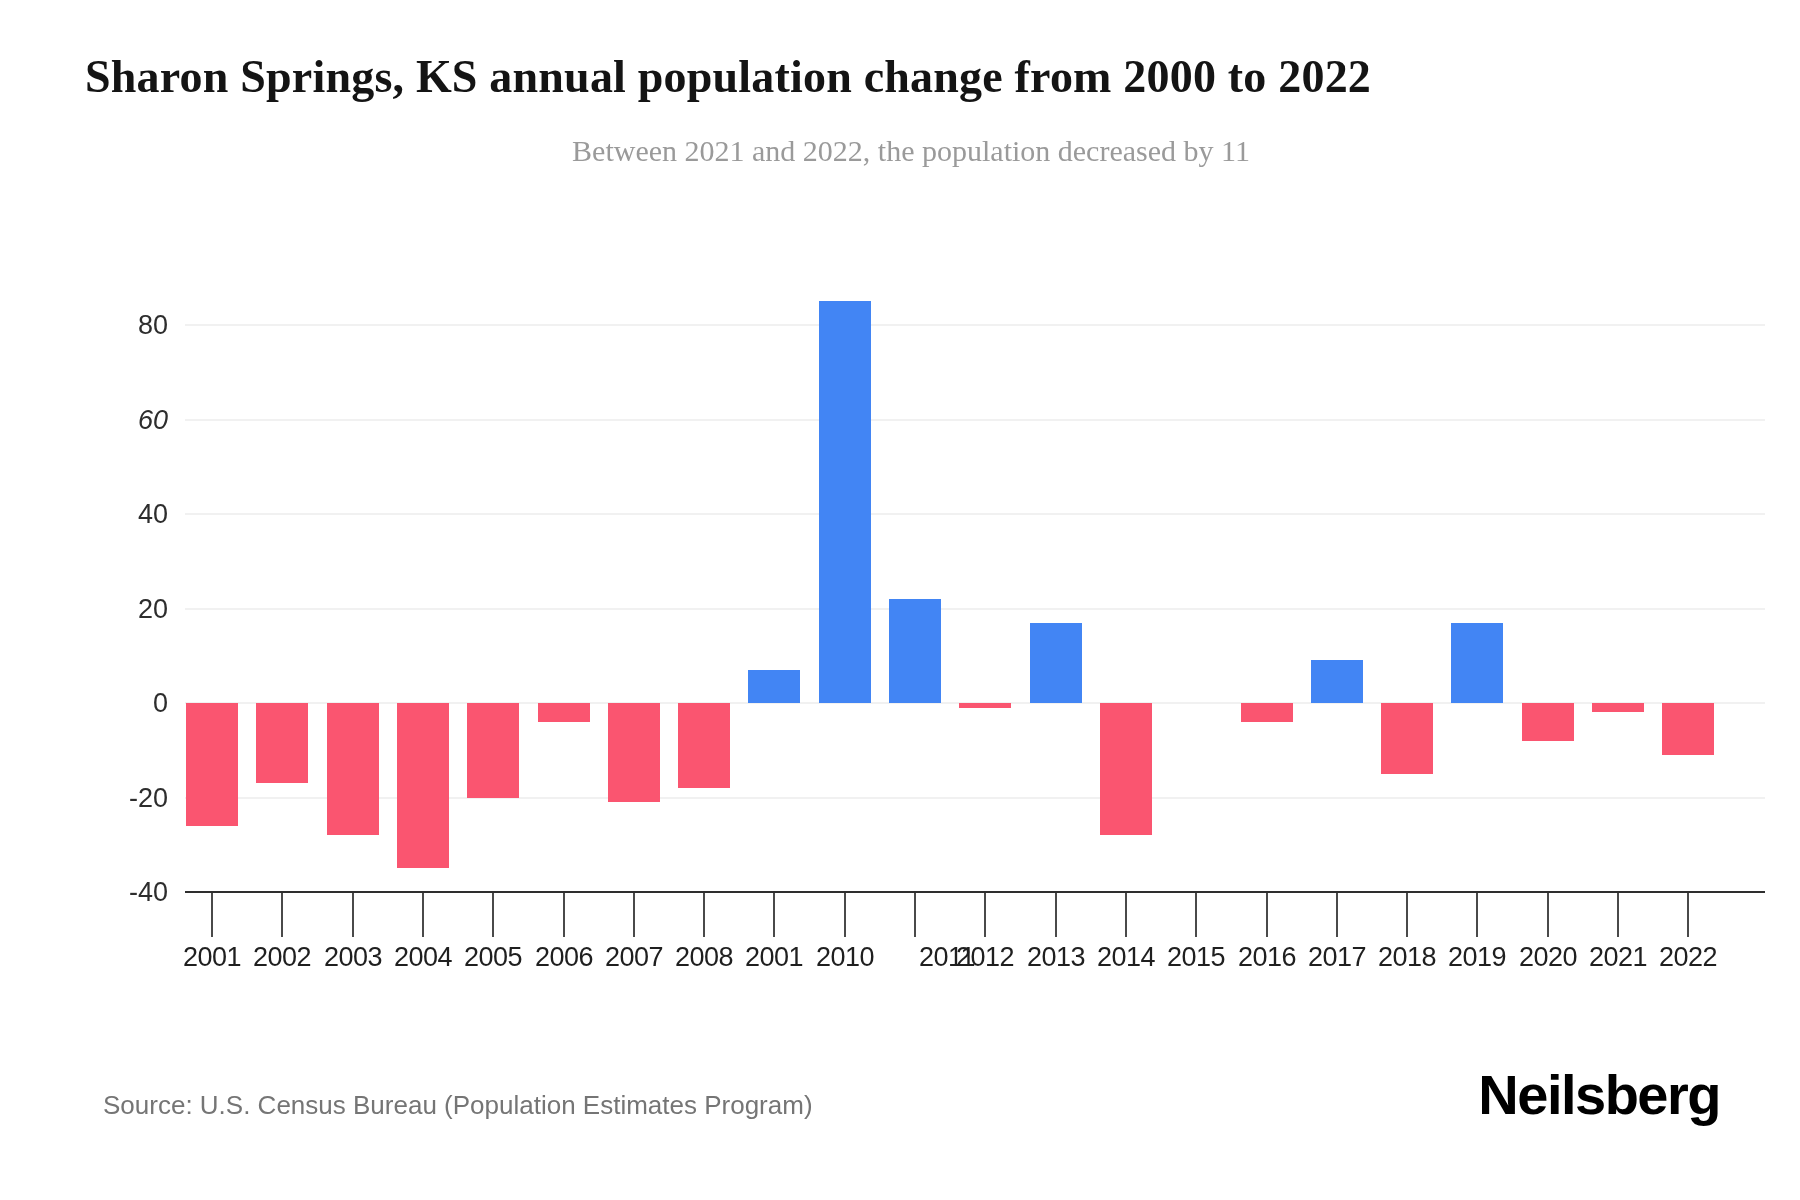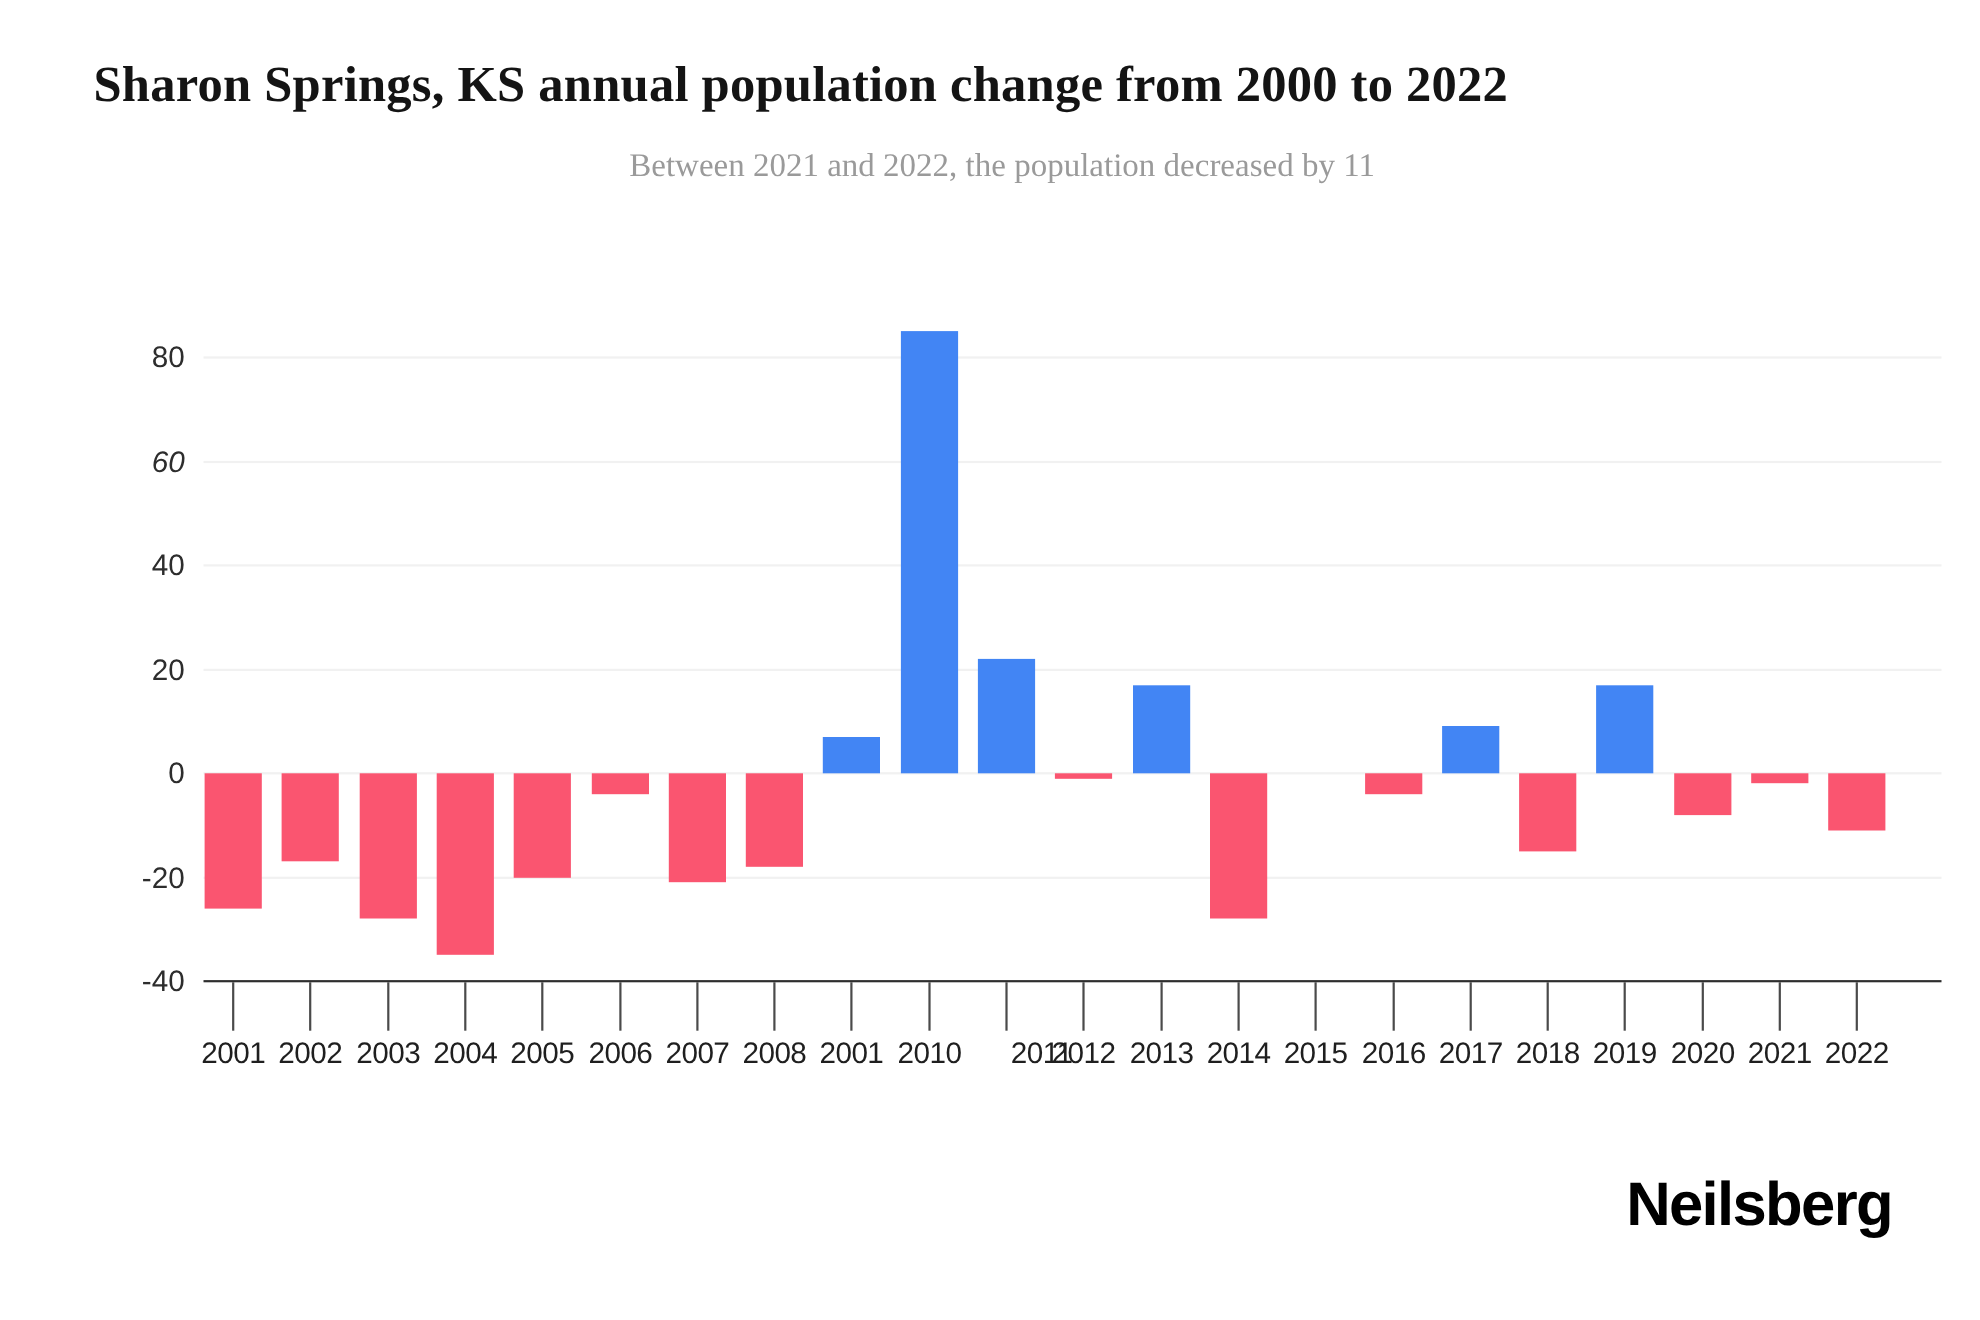--- a/index.html
+++ b/index.html
@@ -132,14 +132,15 @@
       <div class="xtick" style="left: 1547px; top: 893px; height: 44px;"></div>
       <div class="xlabel" style="left: 1506px; top: 942px;">2020</div>
       <div class="bar" style="left: 1592px; width: 52px; top: 703px; height: 9px; background: rgb(250, 85, 112);"></div>
       <div class="xtick" style="left: 1617px; top: 893px; height: 44px;"></div>
       <div class="xlabel" style="left: 1576px; top: 942px;">2021</div>
       <div class="bar" style="left: 1662px; width: 52px; top: 703px; height: 52px; background: rgb(250, 85, 112);"></div>
       <div class="xtick" style="left: 1687px; top: 893px; height: 44px;"></div>
       <div class="xlabel" style="left: 1646px; top: 942px;">2022</div>
     </div>
 
+  <span class="source">Source: U.S. Census Bureau (Population Estimates Program)</span>
   <span class="brand">Neilsberg</span>
 </div>
 
 </body></html>

